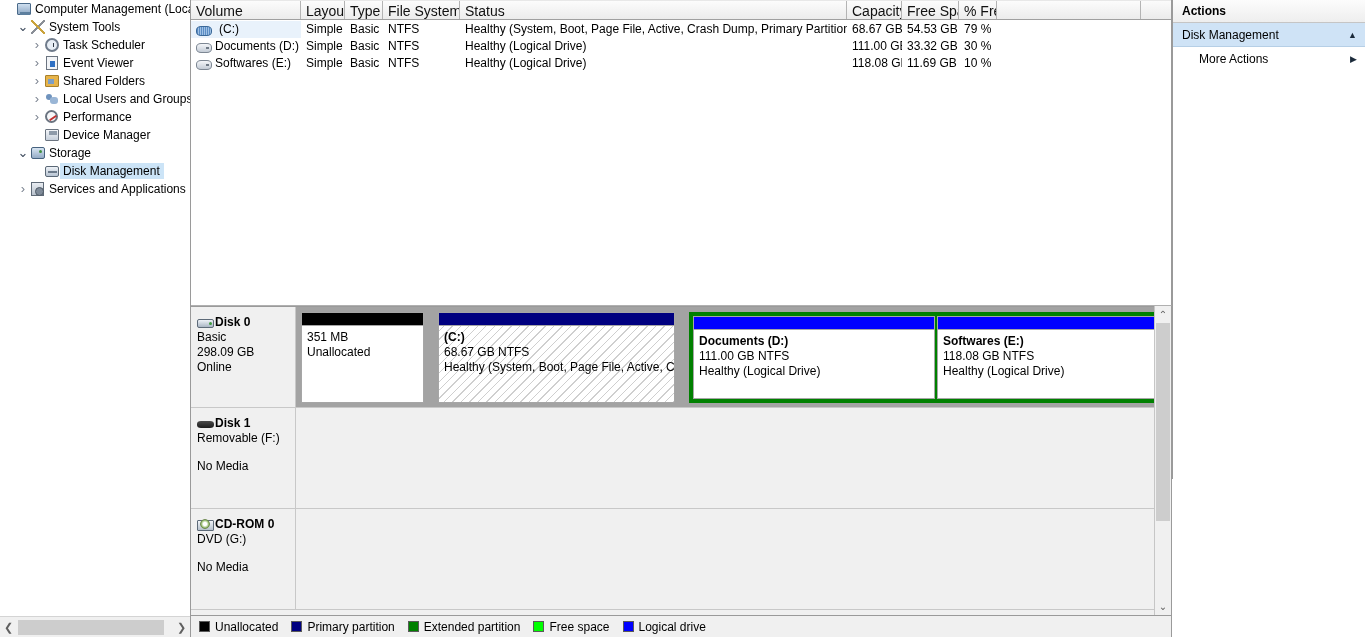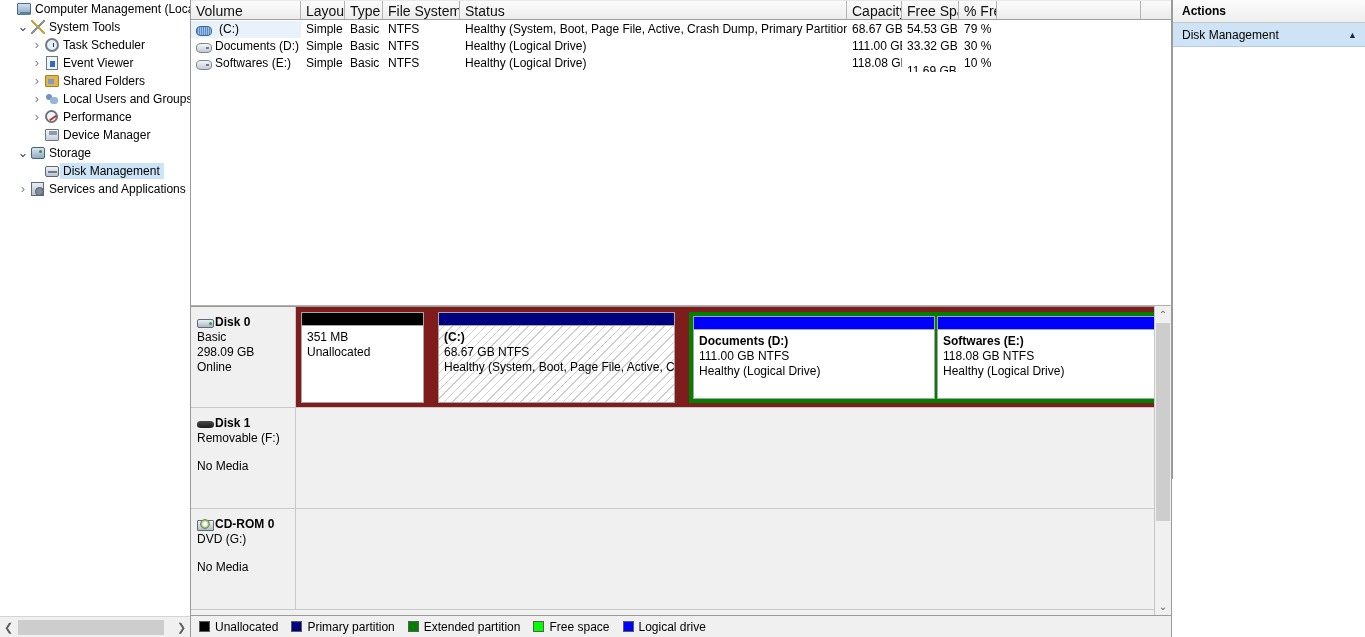--- a/index.html
+++ b/index.html
@@ -134,21 +134,21 @@
     background:#f1f1f1;
     border-right:1px solid #9a9a9a;
     position:relative;
     display:flex;
   }
   #disk-scrollarea {
     flex:1 1 auto; position:relative; overflow:hidden;
     border-top:1px solid #9a9a9a;
     background:#f0f0f0;
   }
-  .disk-row { display:flex; height:101px; border-bottom:1px solid #c8c8c8; background:#7f1d1d; }
+  .disk-row { display:flex; height:101px; border-bottom:1px solid #c8c8c8; background:#a3a3a3; }
   .disk-info {
     width:105px; flex:0 0 105px;
     border-right:1px solid #c8c8c8;
     padding:8px 0 0 6px;
     background:#f0f0f0;
   }
   .disk-info .dtitle { font-size:12px; font-weight:bold; display:flex; align-items:center; }
   .disk-info .dline { font-size:12px; margin-top:1px; }
   .disk-info .dgap { height:13px; }
   .dicon { width:17px; height:13px; flex:0 0 17px; position:relative; margin-right:1px; }
@@ -409,21 +409,21 @@
           <div class="vrow">
             <div class="vc vc-volume" style="width: 110px; flex: 0 0 110px;">
               <span class="vol-ic plain"></span>
               <span>Softwares (E:)</span>
             </div>
             <div class="vc" style="width: 44px; flex: 0 0 44px;">Simple</div>
             <div class="vc" style="width: 38px; flex: 0 0 38px;">Basic</div>
             <div class="vc" style="width: 77px; flex: 0 0 77px;">NTFS</div>
             <div class="vc" style="width: auto; flex: 0 0 387px;">Healthy (Logical Drive)</div>
             <div class="vc" style="width: 55px; flex: 0 0 55px;">118.08 GB</div>
-            <div class="vc" style="width: 57px; flex: 0 0 57px; margin-top: 8px;">11.69 GB</div>
+            <div class="vc" style="width: 57px; flex: 0 0 57px;">11.69 GB</div>
             <div class="vc" style="width: 38px; flex: 0 0 38px;">10 %</div>
           </div>
         </div>
     </div>
 
     <div id="disk-pane">
       <div id="disk-scrollarea">
           <div class="disk-row">
             <div class="disk-info">
               <div class="dtitle">
@@ -527,15 +527,19 @@
         </div>
       </div>
   </div>
 
   <div id="actions-panel">
     <div id="actions-title">Actions</div>
     <div class="act-group">
       <span class="agl">Disk Management</span>
       <span class="chev">▲</span>
     </div>
+    <div class="act-item">
+      <span class="ail">More Actions</span>
+      <span class="chev">▶</span>
+    </div>
   </div>
 
 </div>
 
 </body></html>

